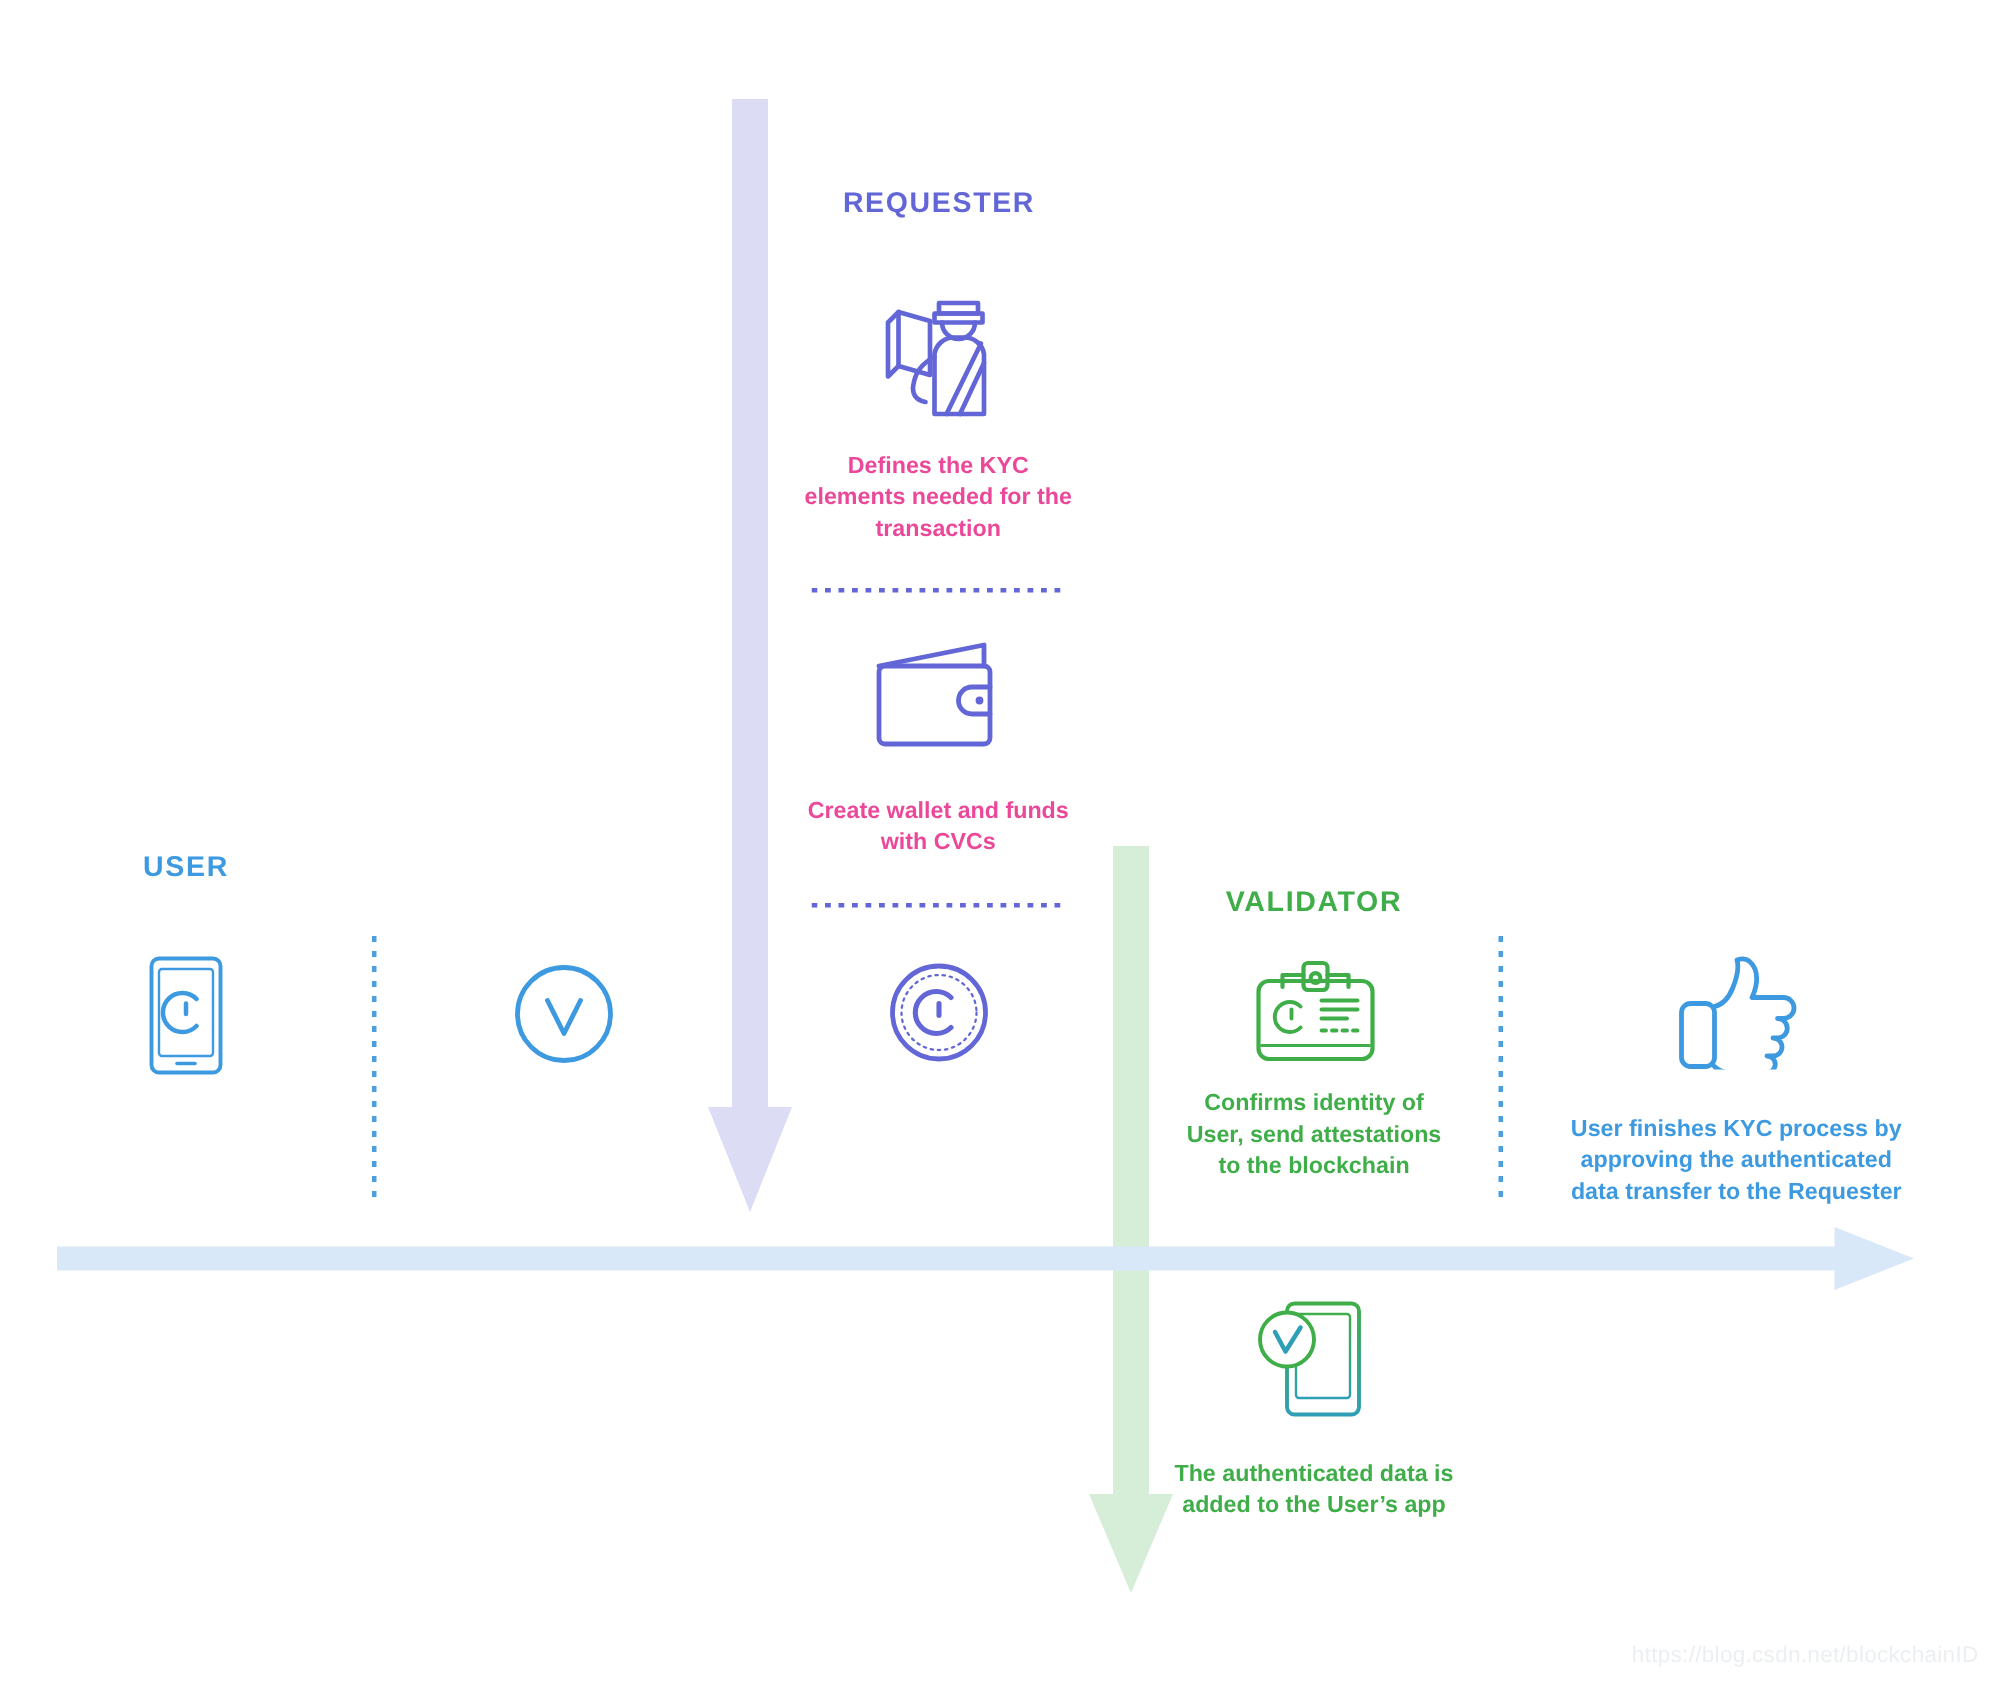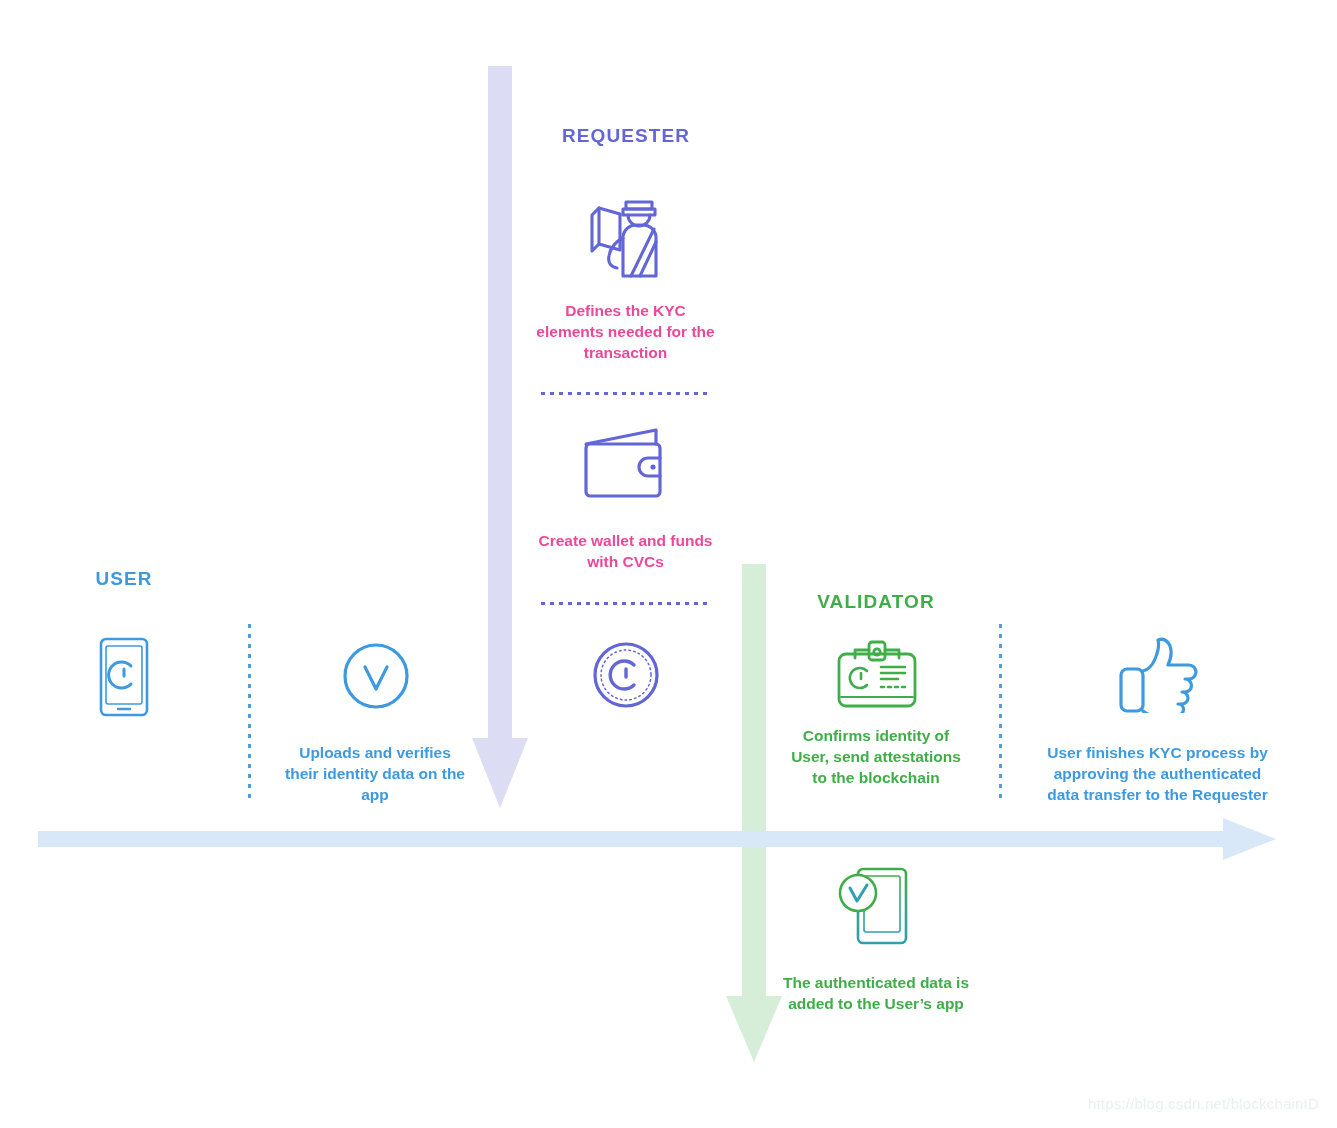--- a/index.html
+++ b/index.html
@@ -164,21 +164,20 @@
   </div>
 
   <div class="icon-box" style="left:340px; top:641px; width:72px; height:70px;">
     <svg width="70" height="70" viewBox="0 0 70 70">
       <g fill="none" stroke="#3d9ae0" stroke-width="3.2" stroke-linejoin="round" stroke-linecap="round">
         <circle cx="35" cy="35" r="31"></circle>
         <path d="M24 26 L35 48 L46 26"></path>
       </g>
     </svg>
   </div>
-  <div class="caption blue" style="left:281px; top:742px; width:188px;">Uploads and verifies their identity data on the app</div>
 
   <div class="icon-box" style="left:590px; top:640px; width:72px; height:70px;">
     <svg width="70" height="70" viewBox="0 0 70 70">
       <g fill="none" stroke="#6366d6" stroke-linejoin="round" stroke-linecap="round">
         <circle cx="35" cy="35" r="31" stroke-width="3.2"></circle>
         <circle cx="35" cy="35" r="25" stroke-width="1.5" stroke-dasharray="1.6 3.2"></circle>
         <path d="M43 25 a14 14 0 1 0 0 20" stroke-width="3.4"></path>
         <path d="M35 29 v8" stroke-width="3.4"></path>
       </g>
     </svg>

